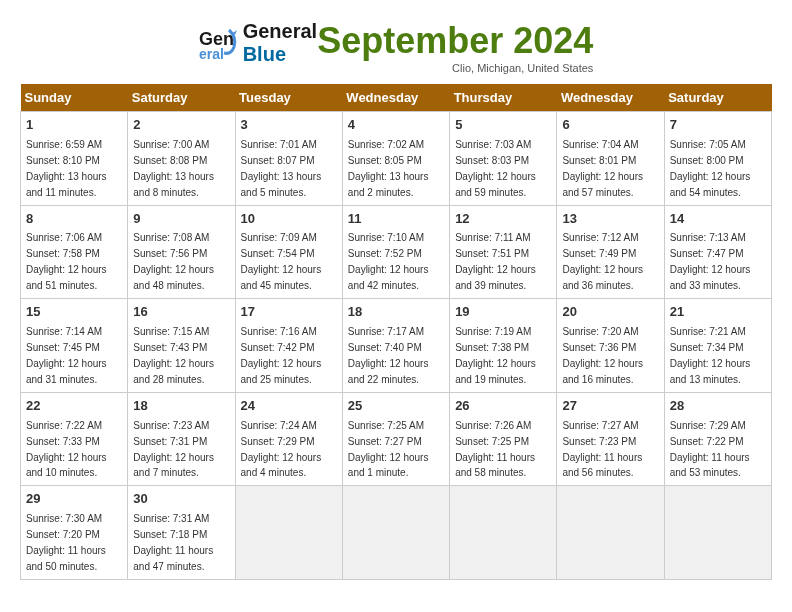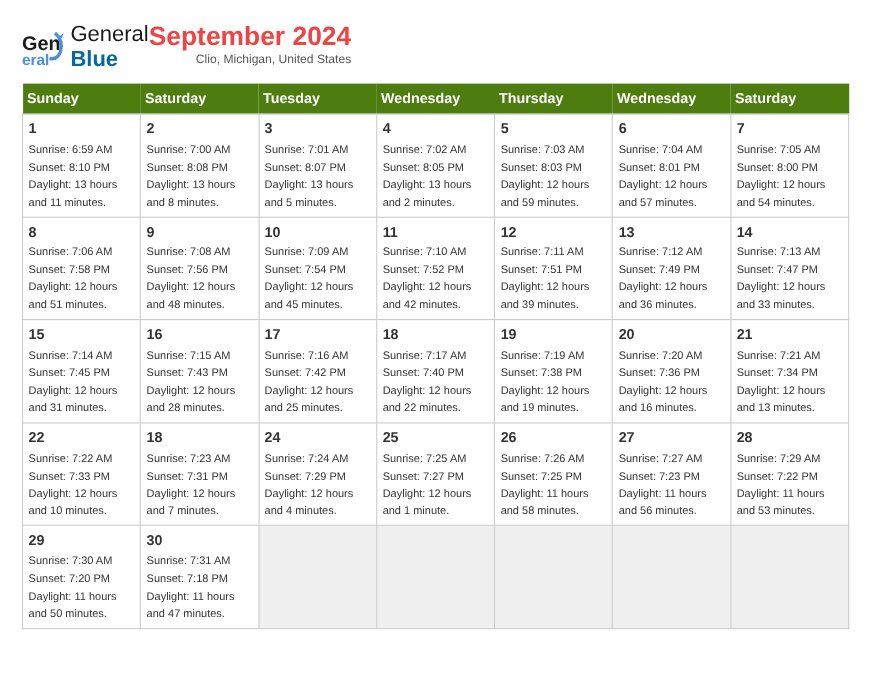--- a/index.html
+++ b/index.html
@@ -5,52 +5,52 @@
     * { box-sizing: border-box; margin: 0; padding: 0; }
     body {
       font-family: Arial, sans-serif;
       background: #fff;
       width: 792px;
       min-height: 612px;
       padding: 20px;
     }
     .header-section {
       display: flex;
-      justify-content: flex-start;
+      justify-content: center;
       align-items: flex-start;
       margin-bottom: 10px;
     }
     .logo {
       display: flex;
       align-items: center;
     }
     .logo-icon {
       width: 40px;
       height: 36px;
       margin-right: 4px;
     }
     .title-block {
       text-align: right;
     }
     .month-title {
-      font-size: 24px;
+      font-size: 36px;
       font-weight: bold;
-      color: #ef4444;
+      color: #4d7c0f;
     }
     .location {
       font-size: 11px;
       color: #555;
     }
     table {
       width: 100%;
       border-collapse: collapse;
       font-size: 11px;
     }
     thead th {
-      background-color: #4d7c0f;
+      background-color: #a16207;
       color: #fff;
       padding: 6px 4px;
       text-align: left;
       font-size: 13px;
       font-weight: bold;
     }
     tbody td {
       border: 1px solid #ccc;
       padding: 4px 5px;
       vertical-align: top;
@@ -88,21 +88,21 @@
 
 <div class="header-section">
   <div class="logo">
     <svg class="logo-icon" viewBox="0 0 40 36">
       <text x="0" y="20" font-size="18" font-weight="bold" fill="#1a1a1a">Gen</text>
       <text x="0" y="34" font-size="14" font-weight="bold" fill="#4a90d9">eral</text>
       <path d="M30 5 Q38 12 35 22 Q32 30 25 28" stroke="#4a90d9" stroke-width="3" fill="none"></path>
       <path d="M34 8 L38 5 L36 10" fill="#4a90d9"></path>
     </svg>
     <div>
-      <div style="font-size:20px;font-weight:normal;color:#1a1a1a;">
+      <div style="font-size:20px;font-weight:bold;color:#1a1a1a;">
         <span style="color:#1a1a1a;">General</span>
       </div>
       <div style="font-size:20px;font-weight:bold;color:#0369a1;">Blue</div>
     </div>
   </div>
   <div class="title-block">
     <div class="month-title">September 2024</div>
     <div class="location">Clio, Michigan, United States</div>
   </div>
 </div>

